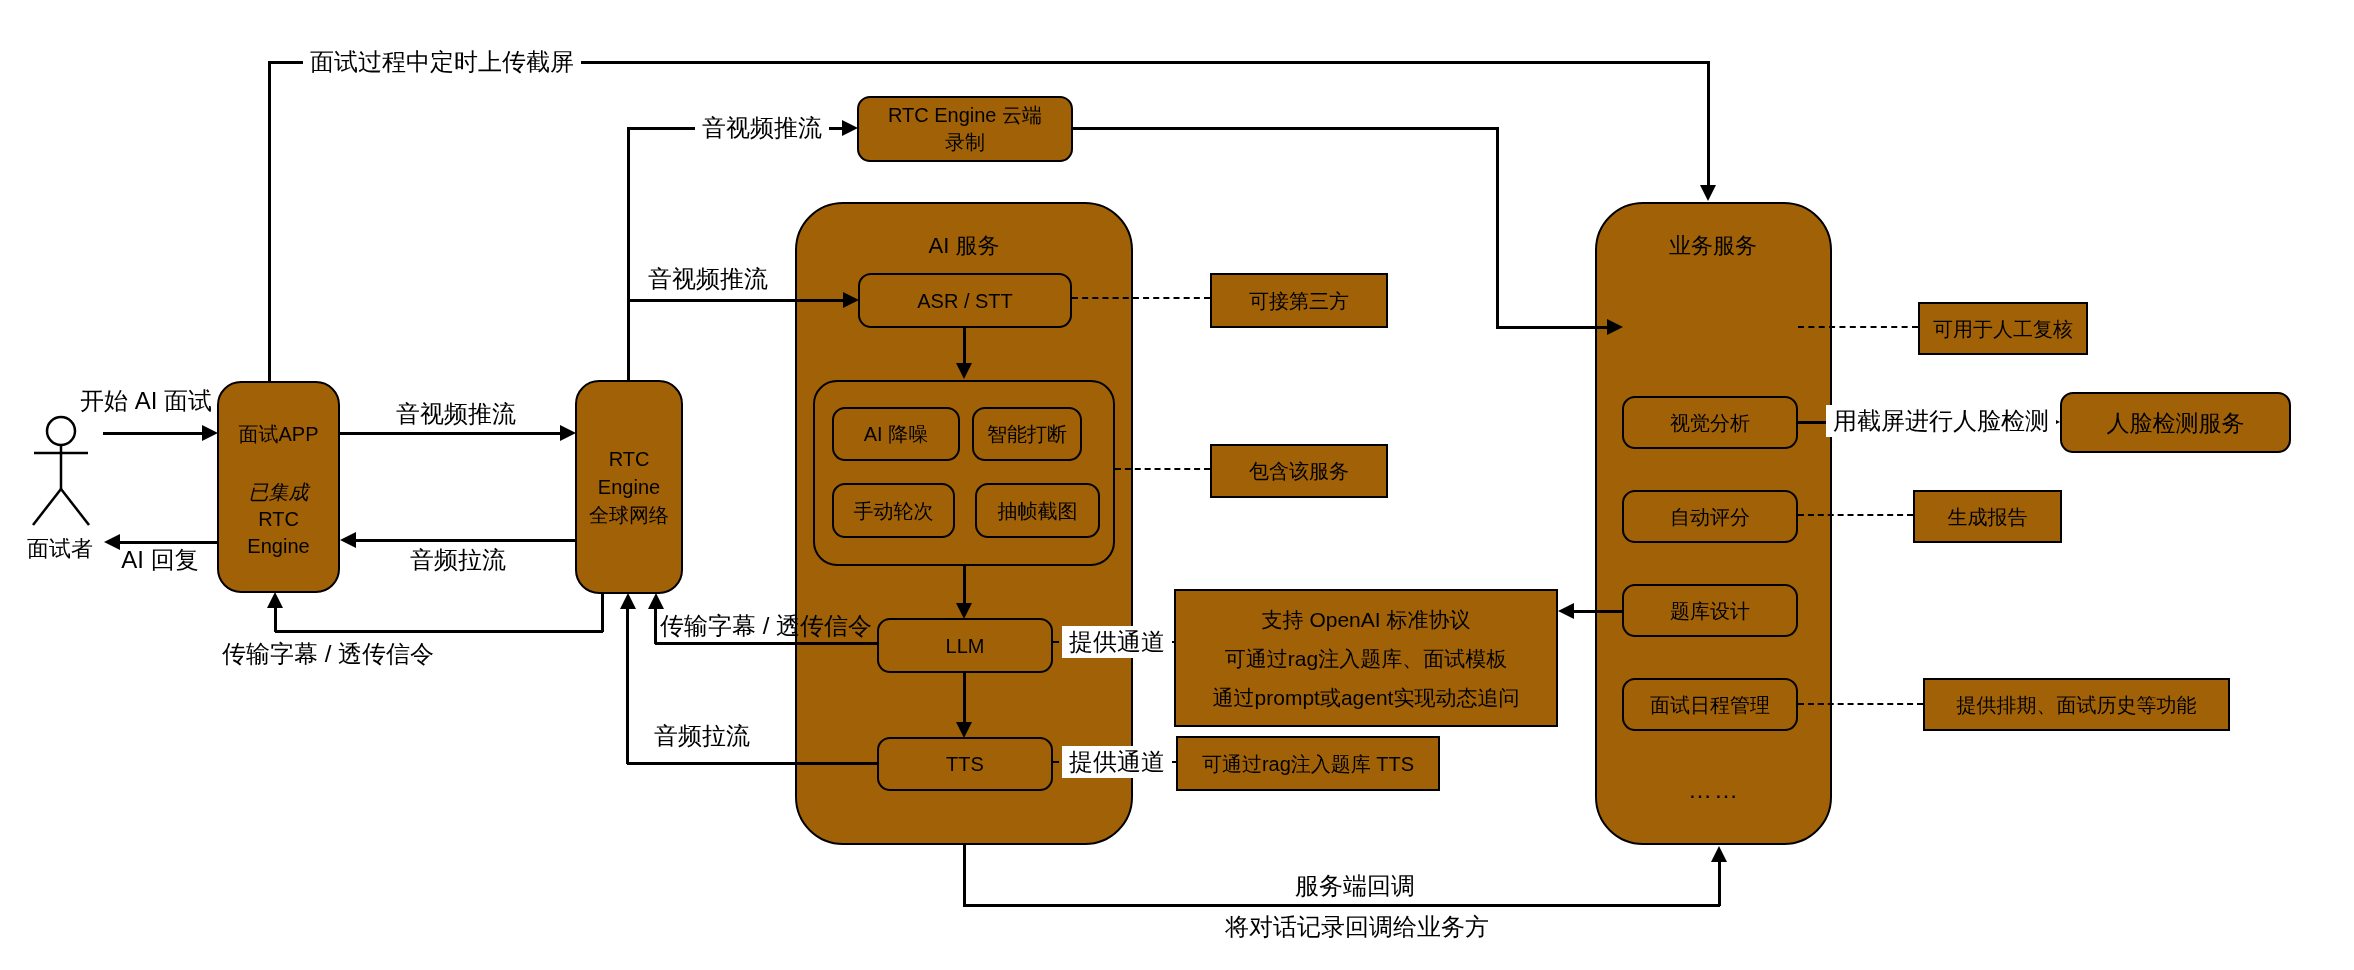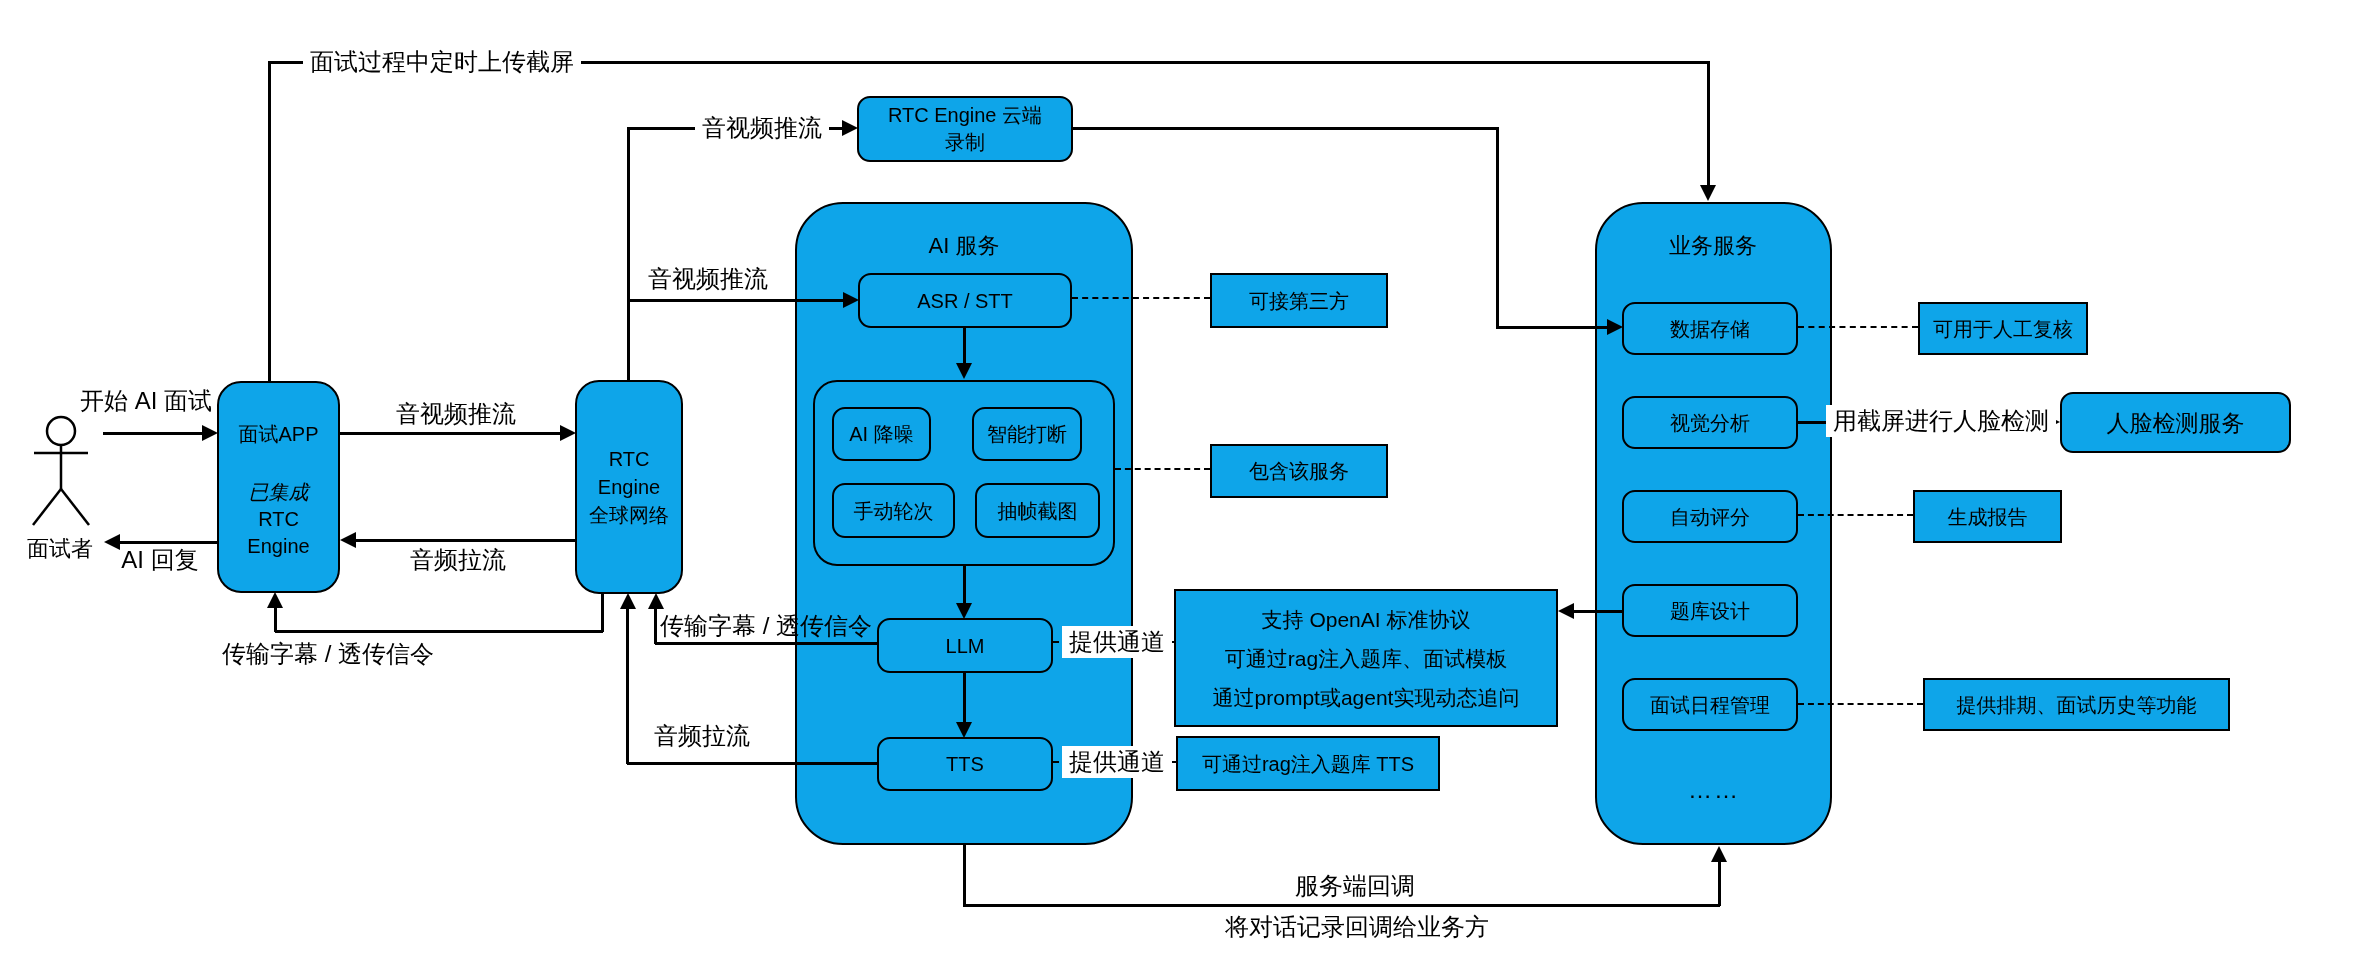--- a/index.html
+++ b/index.html
@@ -6,21 +6,21 @@
   #canvas{position:relative;width:2354px;height:970px;background:#fff;overflow:hidden;
           font-family:"Liberation Sans","DejaVu Sans",sans-serif;color:#000;}
   .hl{position:absolute;height:2.5px;background:#000;}
   .vl{position:absolute;width:2.5px;background:#000;}
   .dl{position:absolute;height:0;border-top:2.5px dashed #000;}
   .ar{position:absolute;width:0;height:0;}
   .ar-r{border-top:8px solid transparent;border-bottom:8px solid transparent;border-left:16px solid #000;}
   .ar-l{border-top:8px solid transparent;border-bottom:8px solid transparent;border-right:16px solid #000;}
   .ar-u{border-left:8px solid transparent;border-right:8px solid transparent;border-bottom:16px solid #000;}
   .ar-d{border-left:8px solid transparent;border-right:8px solid transparent;border-top:16px solid #000;}
-  .node{position:absolute;border:2.5px solid #000;background:#0ea5e9;box-sizing:border-box;
+  .node{position:absolute;border:2.5px solid #000;background:#a16207;box-sizing:border-box;
         display:flex;flex-direction:column;align-items:center;justify-content:center;
         text-align:center;font-size:20px;line-height:26px;}
   .rd{border-radius:13px;}
   .rd-big{border-radius:24px;}
   .pill{border-radius:24px;}
   .ctr{border-radius:48px;}
   .lbl{position:absolute;transform:translate(-50%,-50%);font-size:24px;white-space:nowrap;}
   .onln{background:#fff;padding:0 7px;}
   .title{font-size:22px;font-weight:400;}
 </style>
@@ -141,40 +141,39 @@
   </div>
 
   <div class="node rd" style="left:857px;top:96px;width:216px;height:66px;line-height:27px;">
     <span>RTC Engine 云端</span>
     <span>录制</span>
   </div>
 
   <div class="node rd" style="left:858px;top:273px;width:214px;height:55px;">ASR / STT</div>
 
   <div class="node rd-big" style="left:813px;top:380px;width:302px;height:186px;"></div>
-  <div class="node rd" style="left:832px;top:407px;width:99px;height:54px;">AI 降噪</div>
+  <div class="node rd" style="left:832px;top:407px;width:128px;height:54px;">AI 降噪</div>
   <div class="node rd" style="left:972px;top:407px;width:110px;height:54px;">智能打断</div>
   <div class="node rd" style="left:832px;top:483px;width:123px;height:55px;">手动轮次</div>
   <div class="node rd" style="left:975px;top:483px;width:125px;height:55px;">抽帧截图</div>
 
   <div class="node rd" style="left:877px;top:618px;width:176px;height:55px;">LLM</div>
   <div class="node rd" style="left:877px;top:737px;width:176px;height:54px;">TTS</div>
 
   <div class="node" style="left:1210px;top:273px;width:178px;height:55px;">可接第三方</div>
   <div class="node" style="left:1210px;top:444px;width:178px;height:54px;">包含该服务</div>
 
   <div class="node" style="left:1174px;top:589px;width:384px;height:138px;font-size:21px;line-height:39px;">
     <span>支持 OpenAI 标准协议</span>
     <span>可通过rag注入题库、面试模板</span>
     <span>通过prompt或agent实现动态追问</span>
   </div>
 
   <div class="node" style="left:1176px;top:736px;width:264px;height:55px;">可通过rag注入题库 TTS</div>
 
-  <div class="node rd" style="left:1622px;top:302px;width:176px;height:53px;">数据存储</div>
   <div class="node rd" style="left:1622px;top:396px;width:176px;height:53px;">视觉分析</div>
   <div class="node rd" style="left:1622px;top:490px;width:176px;height:53px;">自动评分</div>
   <div class="node rd" style="left:1622px;top:584px;width:176px;height:53px;">题库设计</div>
   <div class="node rd" style="left:1622px;top:678px;width:176px;height:53px;">面试日程管理</div>
   <div class="lbl" style="left:1714px;top:790px;font-size:24px;letter-spacing:2px;">……</div>
 
   <div class="node" style="left:1918px;top:302px;width:170px;height:53px;">可用于人工复核</div>
   <div class="node" style="left:1913px;top:490px;width:149px;height:53px;">生成报告</div>
   <div class="node rd" style="left:2060px;top:392px;width:231px;height:61px;font-size:23px;">人脸检测服务</div>
   <div class="node" style="left:1923px;top:678px;width:307px;height:53px;">提供排期、面试历史等功能</div>

